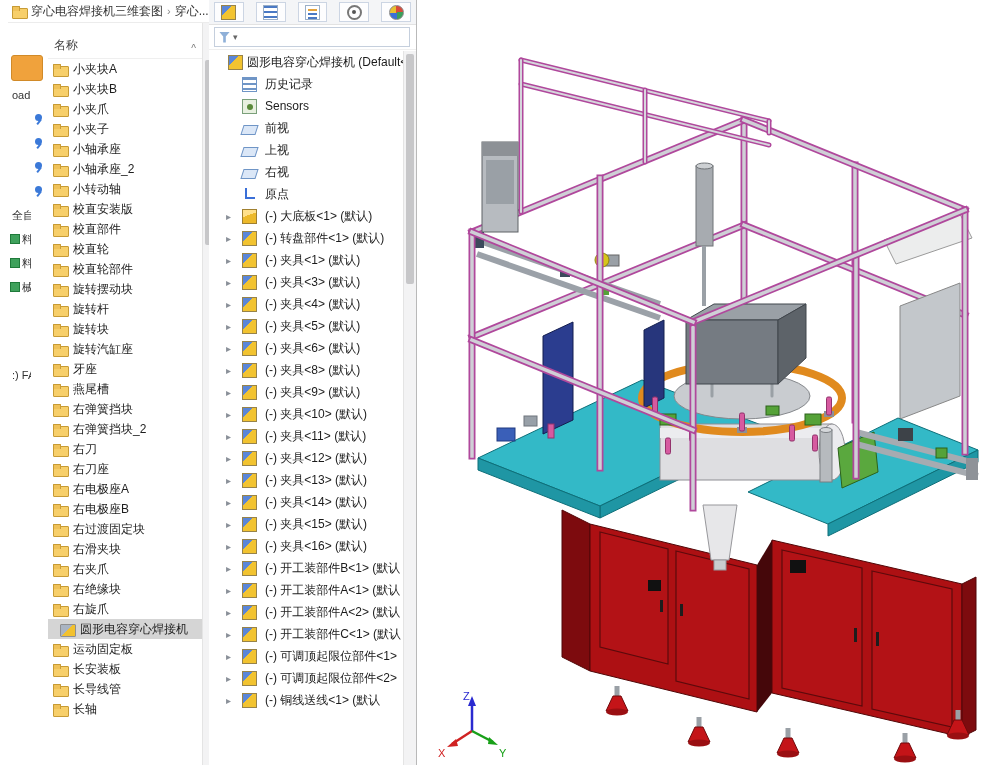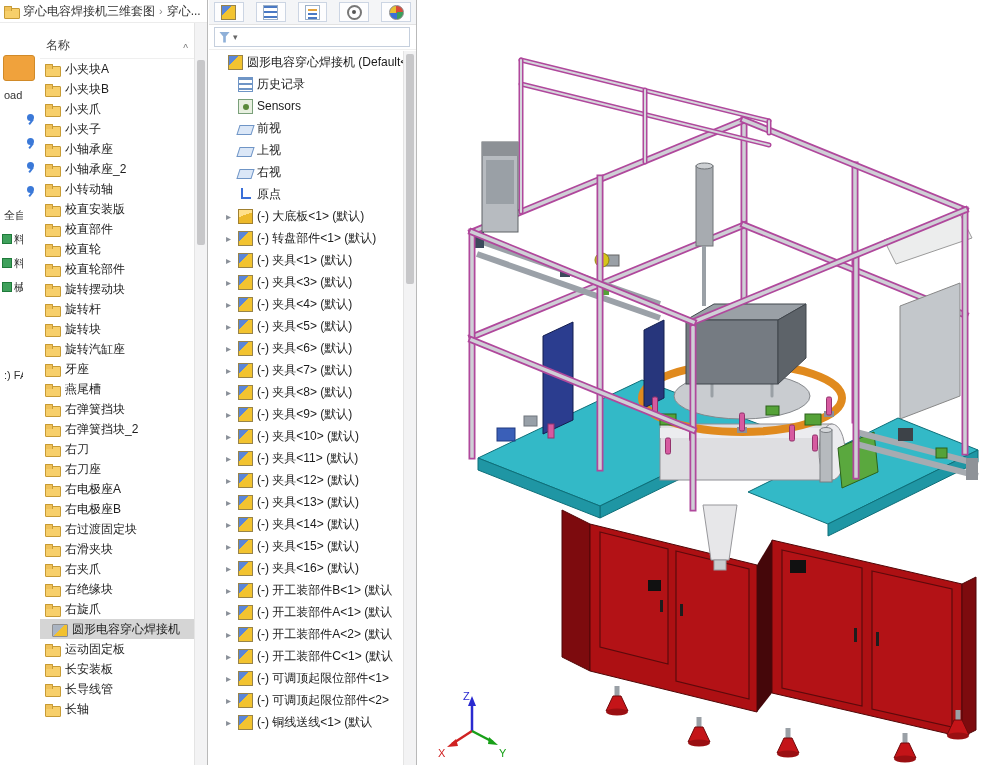--- a/index.html
+++ b/index.html
@@ -2,21 +2,21 @@
 <html><head>
 <meta charset="utf-8">
 <style>
   * { margin:0; padding:0; box-sizing:border-box; }
   html,body { background:#fff; }
   .app {
     position:relative; width:982px; height:765px; overflow:hidden;
     font-family:"Liberation Sans","DejaVu Sans",sans-serif; background:#fff;
   }
   
-  .explorer { position:absolute; left:0; top:0; width:208px; height:765px; background:#fff; border-right:1px solid #b9b9b9; }
+  .explorer { position:absolute; left:8px; top:0; width:208px; height:765px; background:#fff; border-right:1px solid #b9b9b9; }
   .breadcrumb-bar { height:23px; display:flex; align-items:center; gap:4px; padding:0 4px; font-size:12px; color:#333;
     border-bottom:1px solid #ececec; white-space:nowrap; overflow:hidden; }
   .crumb { cursor:default; }
   .crumb-sep { color:#888; font-size:11px; }
   .fold { position:relative; width:15px; height:13px; flex:none; }
   .fold::before { content:""; position:absolute; left:0; top:3px; width:14px; height:9px; background:#f7cf6a; border:1px solid #c79b35; border-radius:1px; }
   .fold::after { content:""; position:absolute; left:0; top:1px; width:6px; height:4px; background:#f0c25a; border:1px solid #c79b35; border-bottom:none; border-radius:1px 1px 0 0; }
   .nav-strip { position:absolute; left:0; top:23px; width:40px; bottom:0; overflow:hidden; font-size:11px; color:#333; }
   .tile { width:32px; height:26px; background:#f0a23c; border:1px solid #d18a28; border-radius:3px; margin:32px 0 2px 3px; }
   .nav-item { height:24px; display:flex; align-items:center; padding-left:2px; gap:2px; white-space:nowrap; overflow:hidden; }
@@ -51,21 +51,21 @@
   .tabicon.sheet::before { content:""; position:absolute; left:2px; top:3px; right:2px; height:2px; background:#e3a23c; box-shadow:0 4px 0 #4a79c4,0 8px 0 #4a79c4; }
   .tabicon.target { border-radius:50%; border:2px solid #777; }
   .tabicon.target::before { content:""; position:absolute; left:50%; top:50%; width:4px; height:4px; margin:-2px 0 0 -2px; background:#555; border-radius:50%; }
   .tabicon.sphere { border-radius:50%; border:1px solid #888; background:conic-gradient(#d84a3a 0 25%,#3aa05a 25% 50%,#3a6fd8 50% 75%,#e8c030 75% 100%); }
   .filter-row { height:25px; padding:2px 5px; border-bottom:1px solid #efefef; }
   .filter-box { height:20px; width:196px; border:1px solid #c5cfdd; background:#fff; display:flex; align-items:center; gap:3px; padding:0 4px; }
   .funnel { width:11px; height:11px; background:#8fb0d8; clip-path:polygon(0 0,100% 0,62% 45%,62% 100%,38% 100%,38% 45%); }
   .filter-caret { font-size:9px; color:#666; }
   .tree { position:absolute; left:0; top:51px; right:13px; bottom:0; overflow:hidden; font-size:12px; color:#1b1b1b; }
   .tree-row { height:22px; display:flex; align-items:center; gap:4px; padding-left:4px; white-space:nowrap; overflow:hidden; cursor:default; }
-  .tree-row.i1 { padding-left:14px; }
+  .tree-row.i1 { padding-left:14px;gap:8px; }
   .arrow { width:11px; flex:none; color:#8a9099; font-size:10px; text-align:center; }
   .arrow.r::before { content:"\25B8"; }
   .ti { width:15px; height:15px; flex:none; position:relative; }
   .ti.assembly,.ti.comp { background:linear-gradient(135deg,#5a86d8 0 38%,#f2c330 38%); border:1px solid #97834a; }
   .ti.part { background:linear-gradient(160deg,#ffe08a 0 40%,#edb92a 40%); border:1px solid #a08030; }
   .ti.history { background:repeating-linear-gradient(180deg,#6f95c6 0 2px,#fff 2px 5px); border:1px solid #6f95c6; }
   .ti.sensors { background:#e8f0e0; border:1px solid #7aa07a; }
   .ti.sensors::before { content:""; position:absolute; left:4px; top:4px; width:6px; height:6px; border-radius:50%; background:#5a8a3a; }
   .ti.annotations::before { content:"A"; position:absolute; left:3px; top:0px; font-size:13px; font-weight:bold; color:#1565c0; }
   .ti.plane { background:#dbe7f7; border:1px solid #6f95c6; height:10px; margin-top:3px; transform:skewX(-18deg); }
@@ -403,25 +403,20 @@
           <span class="tlabel">(-) 夹具&lt;5&gt; (默认)</span>
         </div>
         <div class="tree-row i1">
           <span class="arrow r"></span>
           <span class="ti comp"></span>
           <span class="tlabel">(-) 夹具&lt;6&gt; (默认)</span>
         </div>
         <div class="tree-row i1">
           <span class="arrow r"></span>
           <span class="ti comp"></span>
-          <span class="tlabel">(-) 夹具&lt;7&gt; (默认)</span>
-        </div>
-        <div class="tree-row i1">
-          <span class="arrow r"></span>
-          <span class="ti comp"></span>
           <span class="tlabel">(-) 夹具&lt;8&gt; (默认)</span>
         </div>
         <div class="tree-row i1">
           <span class="arrow r"></span>
           <span class="ti comp"></span>
           <span class="tlabel">(-) 夹具&lt;9&gt; (默认)</span>
         </div>
         <div class="tree-row i1">
           <span class="arrow r"></span>
           <span class="ti comp"></span>

